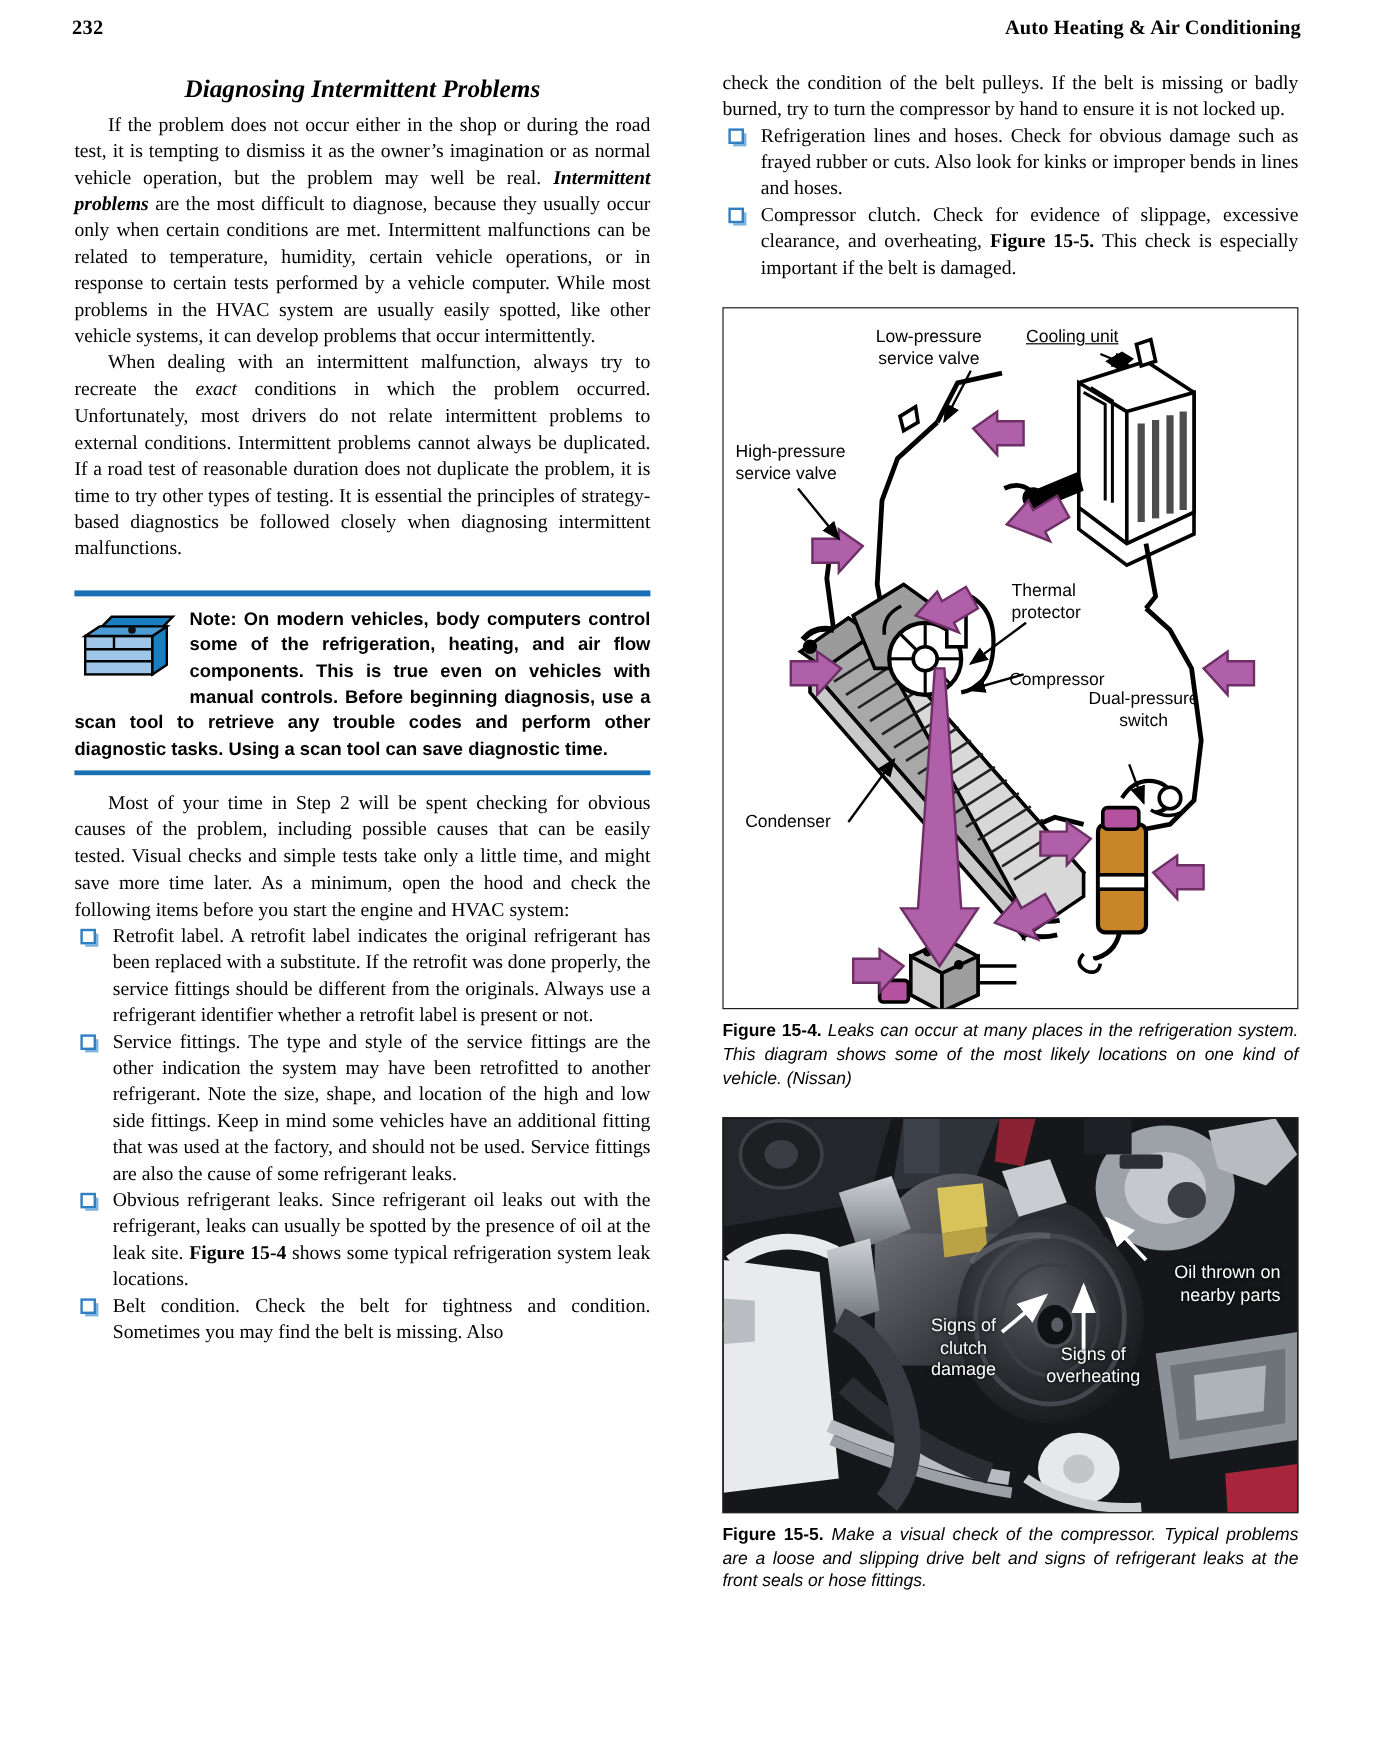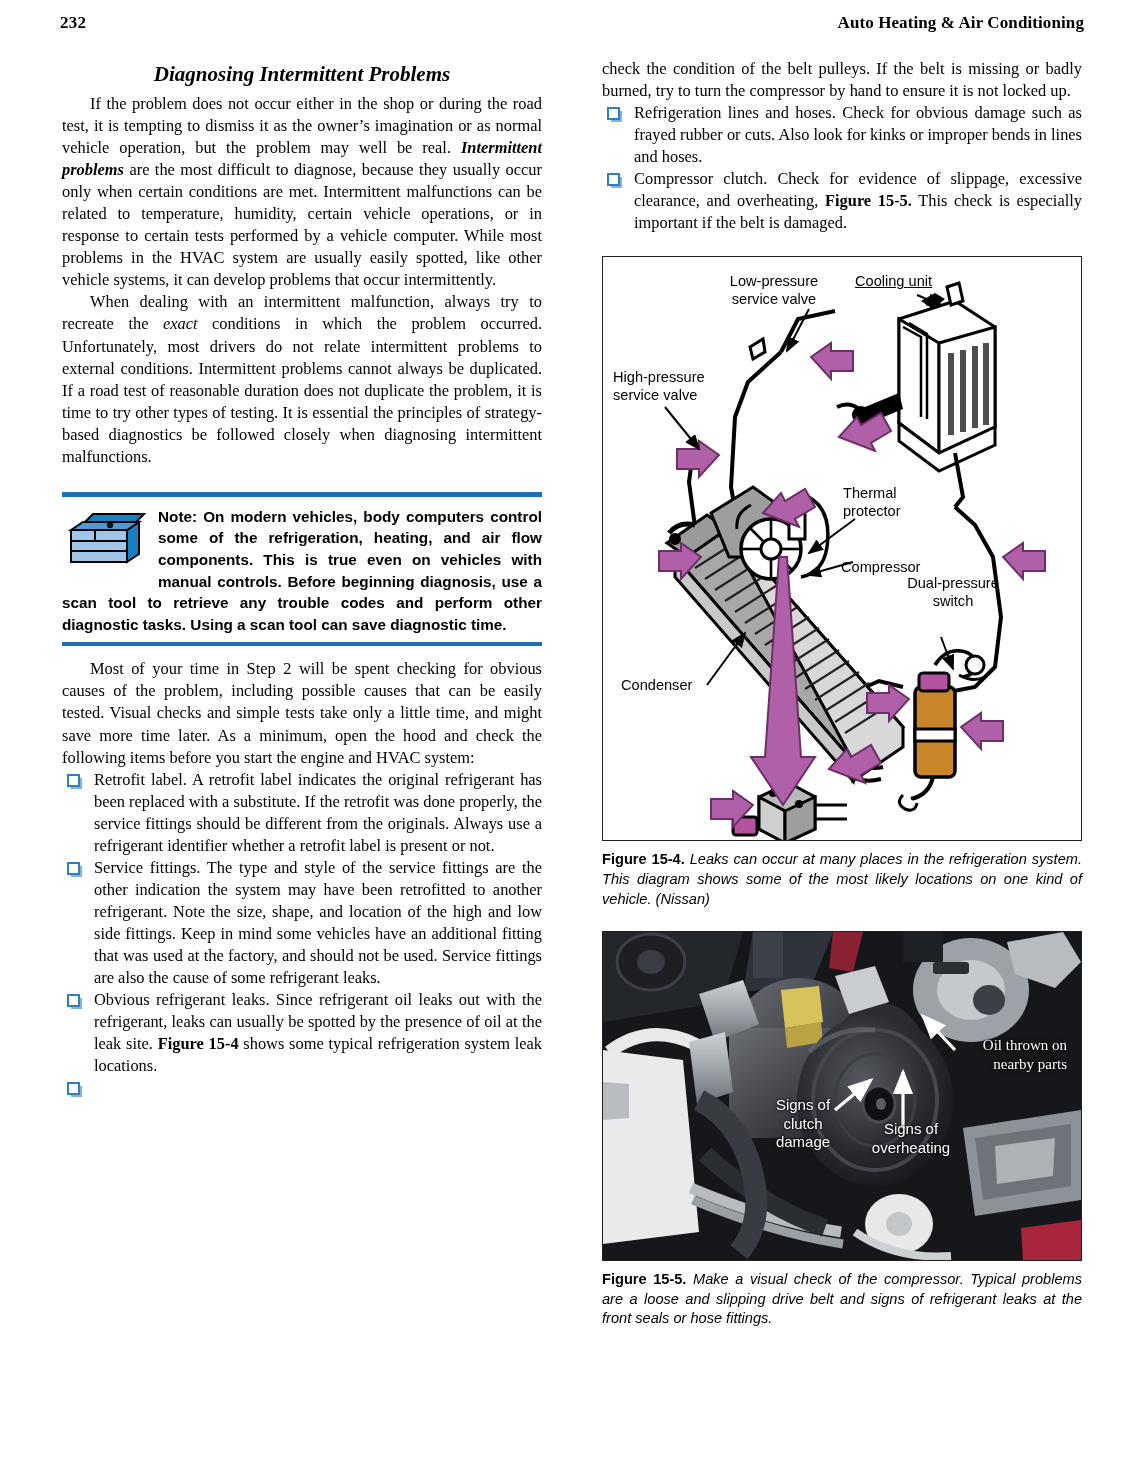--- a/index.html
+++ b/index.html
@@ -197,21 +197,21 @@
       <li>
         <span class="box"></span><span>Retrofit label. A retrofit label indicates the original refrigerant has been replaced with a substitute. If the retrofit was done properly, the service fittings should be different from the originals. Always use a refrigerant identifier whether a retrofit label is present or not.</span><b></b><span></span>
       </li>
       <li>
         <span class="box"></span><span>Service fittings. The type and style of the service fittings are the other indication the system may have been retrofitted to another refrigerant. Note the size, shape, and location of the high and low side fittings. Keep in mind some vehicles have an additional fitting that was used at the factory, and should not be used. Service fittings are also the cause of some refrigerant leaks.</span><b></b><span></span>
       </li>
       <li>
         <span class="box"></span><span>Obvious refrigerant leaks. Since refrigerant oil leaks out with the refrigerant, leaks can usually be spotted by the presence of oil at the leak site. </span><b>Figure 15-4</b><span> shows some typical refrigeration system leak locations.</span>
       </li>
       <li>
-        <span class="box"></span><b></b><span></span>
+        <span class="box"></span><span>Belt condition. Check the belt for tightness and condition. Sometimes you may find the belt is missing. Also</span><b></b><span></span>
       </li>
     </ul>
   </div>
 
   <div class="col col-right">
 
     <p class="body">check the condition of the belt pulleys. If the belt is missing or badly burned, try to turn the compressor by hand to ensure it is not locked up.</p>
 
     <ul class="checklist">
       <li>
@@ -485,21 +485,21 @@
 
           <path d="M96,168 q46,24 56,86 q6,40 -16,66" fill="none" stroke="#383c42" stroke-width="22"></path>
 
           <g stroke="#ffffff" stroke-width="3.2" fill="none">
             <line x1="352" y1="118" x2="320" y2="84" marker-end="url(#wah)"></line>
             <line x1="232" y1="178" x2="268" y2="148" marker-end="url(#wah)"></line>
             <line x1="300" y1="196" x2="300" y2="140" marker-end="url(#wah)"></line>
           </g>
         </svg>
 
-        <div class="plabel rt" style="right:14px; top:104px;font-family:Liberation Serif, serif;">Oil thrown on
+        <div class="plabel rt" style="right:14px; top:120px;">Oil thrown on
 nearby parts</div>
         <div class="plabel ctr" style="left:152px; top:164px; width:96px;">Signs of
 clutch
 damage</div>
         <div class="plabel ctr" style="left:256px; top:188px; width:104px;">Signs of
 overheating</div>
       </div>
 
       <div class="figcap"><span class="lbl">Figure 15-5.</span><span class="txt"> Make a visual check of the compressor. Typical problems are a loose and slipping drive belt and signs of refrigerant leaks at the front seals or hose fittings.</span></div>
     </div>

